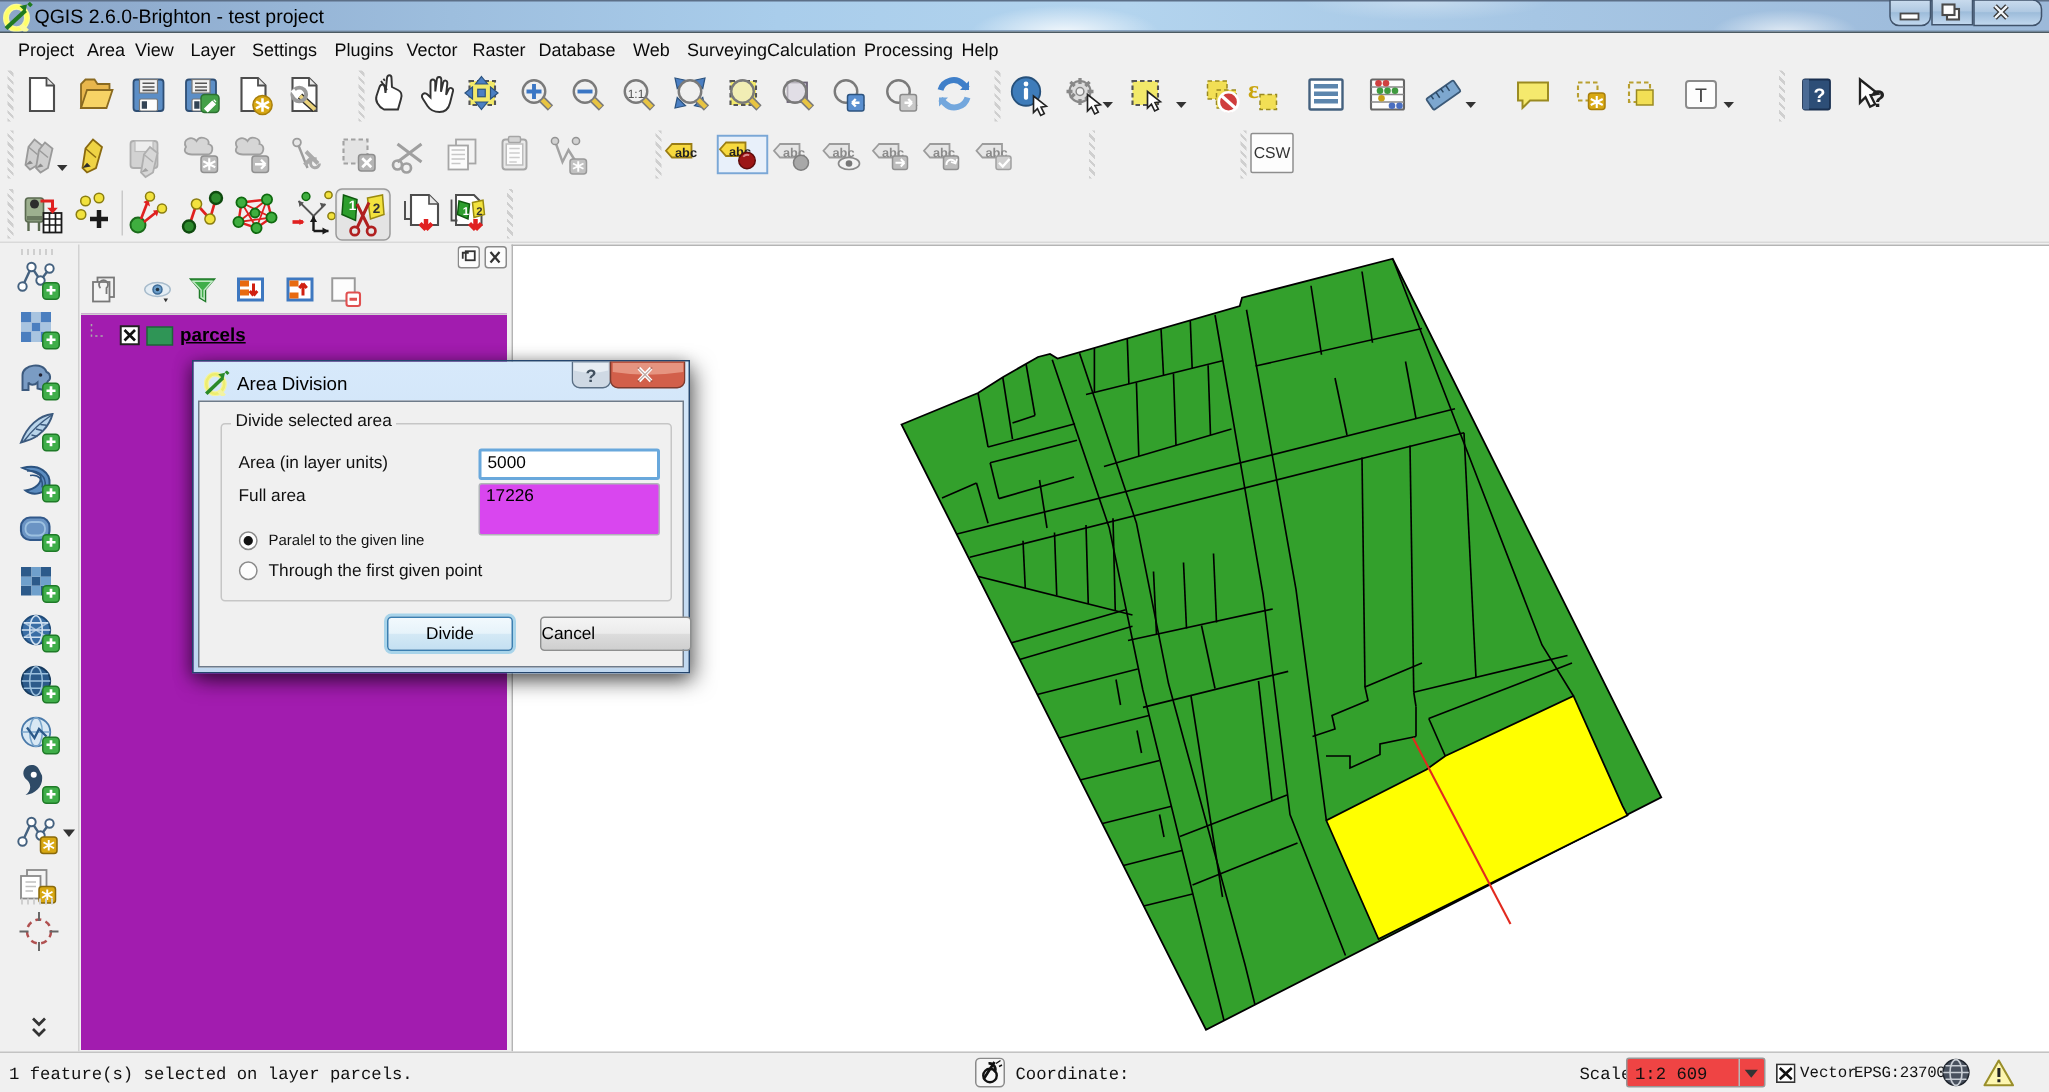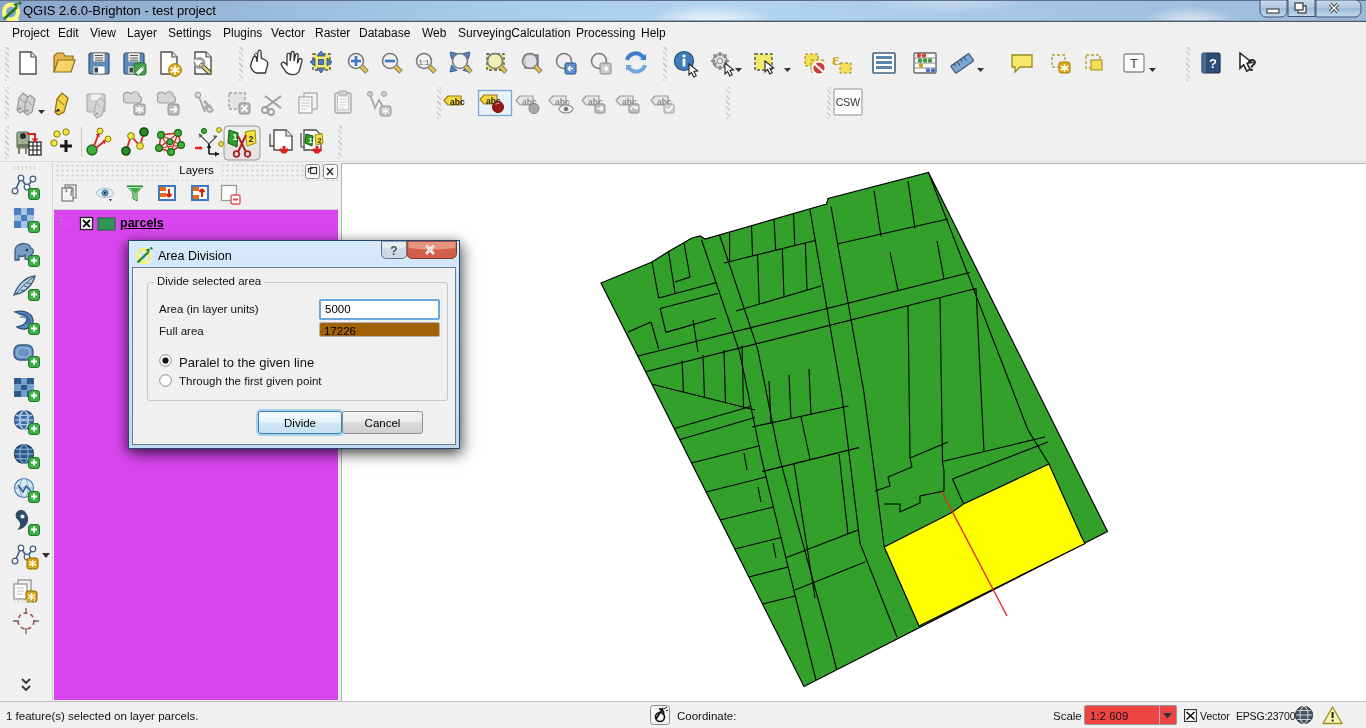--- a/index.html
+++ b/index.html
@@ -16,21 +16,21 @@
   #titlebar .botline2 { position:absolute; top:21px; left:0; width:100%; height:1px; background:#4c5a62; }
   #titletext { position:absolute; left:23px; top:3px; font-size:13px; color:#000; }
   #menubar { position:absolute; left:0; top:22px; width:1366px; height:22px; background:#f0f0f0; }
   #menubar .mi { position:absolute; top:4px; font-size:12px; color:#0a0a0a; }
   .tbrow { position:absolute; left:0; width:1366px; background:#f0f0f0; }
   #row1 { top:44px; height:40px; }
   #row2 { top:84px; height:38px; }
   #row3 { top:122px; height:40px; border-bottom:1px solid #d9d9d9; }
   #canvas { position:absolute; left:341px; top:163px; width:1025px; height:538px; background:#fff; border-left:1px solid #b4b4b4; border-top:1px solid #b4b4b4; }
   #panel { position:absolute; left:52px; top:163px; width:286px; height:538px; background:#f0f0f0; border-left:1px solid #d2d2d2;}
-  #statusbar { position:absolute; left:0; top:701px; width:1366px; height:27px; background:#f0f0f0; border-top:1px solid #c3c3c3; font-size:11px; }
+  #statusbar { position:absolute; left:0; top:701px; width:1366px; height:27px; background:#f0f0f0; border-top:1px solid #c3c3c3; font-size:11px;font-family:Liberation Mono, monospace; }
   .sep { position:absolute; width:1px; background:#c9c9c9; }
   .handle { position:absolute; width:4px; background-image:repeating-linear-gradient(45deg,#cfcfcf 0 1.5px,transparent 1.5px 4px); }
 </style>
 </head>
 <body>
 <div id="titlebar">
     <div class="topline"></div>
     <div class="botline1"></div>
     <div class="botline2"></div>
 <div id="titletext">QGIS 2.6.0-Brighton - test project</div>
@@ -58,21 +58,21 @@
   <rect x="8" y="9" width="12" height="4" fill="#fff" stroke="#4a4a4a" stroke-width="1.2"></rect>
   <rect x="39" y="6" width="8" height="7" fill="#fdfdfd" stroke="#4a4a4a" stroke-width="1.4"></rect>
   <rect x="36" y="3" width="8" height="7" fill="#fdfdfd" stroke="#4a4a4a" stroke-width="1.4"></rect>
   <path d="M71,4 l8,8 M79,4 l-8,8" stroke="#3c3c3c" stroke-width="3.4"></path>
   <path d="M71,4 l8,8 M79,4 l-8,8" stroke="#f4f8fb" stroke-width="1.6"></path>
  </svg>
 </div>
 </div>
 <div id="menubar">
 <span class="mi" style="left:12px">Project</span>
-<span class="mi" style="left:58px">Edit</span>
+<span class="mi" style="left:58px">Area</span>
 <span class="mi" style="left:90px">View</span>
 <span class="mi" style="left:127px">Layer</span>
 <span class="mi" style="left:168px">Settings</span>
 <span class="mi" style="left:223px">Plugins</span>
 <span class="mi" style="left:271px">Vector</span>
 <span class="mi" style="left:315px">Raster</span>
 <span class="mi" style="left:359px">Database</span>
 <span class="mi" style="left:422px">Web</span>
 <span class="mi" style="left:458px">SurveyingCalculation</span>
 <span class="mi" style="left:576px">Processing</span>
@@ -715,23 +715,20 @@
           <path d="M0,-13 v6 M0,7 v6 M-13,0 h6 M7,0 h6"></path>
         </g>
       </g>
  <g stroke="#333" stroke-width="1.8" fill="none">
         <path d="M22,516 l4,4 l4,-4 M22,523 l4,4 l4,-4"></path>
       </g>
 </svg>
 <div style="position:absolute;left:14px;top:436px;width:24px;height:4px;background-image:repeating-linear-gradient(90deg,#cfcfcf 0 1.5px,transparent 1.5px 4px)"></div>
 </div>
 <div id="panel">
- <div style="position:absolute;left:2px;top:0;width:283px;height:18px;background-image:radial-gradient(#d8d8d8 1px, transparent 1.2px);background-size:5px 5px">
-   <div style="position:absolute;left:50%;transform:translateX(-50%);top:1px;background:#f0f0f0;padding:0 8px;font-size:11.5px;color:#000">Layers</div>
- </div>
  <svg width="34" height="16" style="position:absolute;left:252px;top:1px">
   <rect x="0.5" y="0.5" width="14" height="14" rx="2" fill="#fcfcfc" stroke="#8a8a8a"></rect>
   <rect x="18.5" y="0.5" width="14" height="14" rx="2" fill="#fcfcfc" stroke="#8a8a8a"></rect>
   <rect x="5.5" y="3.5" width="6" height="6" fill="none" stroke="#333" stroke-width="1.2"></rect>
   <path d="M3.5,8.5 v-4 h4" fill="none" stroke="#333" stroke-width="1.2"></path>
   <path d="M22,4 l6,7 M28,4 l-6,7" stroke="#333" stroke-width="1.5"></path>
  </svg>
  <svg width="286" height="26" style="position:absolute;left:0;top:19px">
   <g transform="translate(9,3)">
         <rect x="3" y="0" width="11" height="13" fill="none" stroke="#787878" stroke-width="1.2"></rect>
@@ -761,21 +758,21 @@
         <rect x="2" y="2" width="6" height="4" fill="#e86a10"></rect>
         <rect x="2" y="10" width="6" height="4" fill="#e86a10"></rect>
         <path d="M11,12 v-8 m0,0 l-2.5,3 m2.5,-3 l2.5,3" stroke="#d02010" stroke-width="2" fill="none"></path>
       </g>
   <g transform="translate(168,3)">
         <rect x="0.5" y="0.5" width="15" height="15" fill="#fdfdfd" stroke="#9a9a9a" stroke-width="1.3"></rect>
         <rect x="10" y="10" width="9" height="9" rx="1.5" fill="#fff" stroke="#e05050" stroke-width="1.4"></rect>
         <rect x="12" y="13.5" width="5" height="2" fill="#e05050"></rect>
       </g>
  </svg>
- <div style="position:absolute;left:1px;top:46px;width:284px;height:491px;background:#d946ef;border-top:1px solid #d0d0d0">
+ <div style="position:absolute;left:1px;top:46px;width:284px;height:491px;background:#a21caf;border-top:1px solid #d0d0d0">
   <svg width="120" height="22" style="position:absolute;left:6px;top:6px">
    <path d="M1,0 v8 h8" fill="none" stroke="#aaa" stroke-width="1" stroke-dasharray="1.5,2"></path>
    <rect x="20.5" y="1.5" width="12" height="12" fill="#fff" stroke="#222" stroke-width="1.3"></rect>
    <path d="M23,4 l7,7 M30,4 l-7,7" stroke="#111" stroke-width="1.8"></path>
    <rect x="38" y="2" width="17" height="12" fill="#2f9556" stroke="#1d6438"></rect>
   </svg>
   <div style="position:absolute;left:66px;top:6px;font-size:12.5px;font-weight:bold;text-decoration:underline;color:#000">parcels</div>
  </div>
 </div>
 <div id="statusbar">
@@ -834,26 +831,26 @@
   <g stroke="#5c2a20" stroke-width="0.8" fill="none">
         <path d="M44.2,4 l9.6,9.5 M53.8,4 l-9.6,9.5" opacity=".4"></path>
       </g>
  </svg>
  <div style="position:absolute;left:3px;top:26px;width:324px;height:178px;background:#f0f0f0;border:1px solid #6e7b8a">
   <div style="position:absolute;left:14px;top:14px;width:301px;height:119px;border:1px solid #c6c6c6;border-radius:3px"></div>
   <div style="position:absolute;left:21px;top:7px;background:#f0f0f0;padding:0 3px;font-size:11.5px;color:#111">Divide selected area</div>
   <div style="position:absolute;left:26px;top:35px;font-size:11.5px;color:#111">Area (in layer units)</div>
   <div style="position:absolute;left:186px;top:31px;width:121px;height:21px;background:#fff;border:2px solid #69a8dc;border-radius:2px;font-size:11.5px;color:#000;padding:2px 0 0 4px">5000</div>
   <div style="position:absolute;left:26px;top:57px;font-size:11.5px;color:#111">Full area</div>
-  <div style="position:absolute;left:186px;top:54px;width:121px;height:15px;background:#a16207;border:1px solid #b0b4b8;border-radius:2px;font-size:11.5px;color:#000;padding:2px 0 0 4px">17226</div>
+  <div style="position:absolute;left:186px;top:54px;width:121px;height:35px;background:#d946ef;border:1px solid #b0b4b8;border-radius:2px;font-size:11.5px;color:#000;padding:2px 0 0 4px">17226</div>
   <svg width="14" height="14" style="position:absolute;left:26px;top:86px">
         <circle cx="6.5" cy="6.5" r="5.8" fill="#fdfdfd" stroke="#8b8b8b"></circle>
         <circle cx="6.5" cy="6.5" r="3.1" fill="#111"></circle>
       </svg>
-  <div style="position:absolute;left:46px;top:87px;font-size:13px;color:#111">Paralel to the given line</div>
+  <div style="position:absolute;left:46px;top:87px;font-size:10px;color:#111">Paralel to the given line</div>
   <svg width="14" height="14" style="position:absolute;left:26px;top:106px">
         <circle cx="6.5" cy="6.5" r="5.8" fill="#fdfdfd" stroke="#8b8b8b"></circle>
       </svg>
   <div style="position:absolute;left:46px;top:107px;font-size:11.5px;color:#111">Through the first given point</div>
   <div style="position:absolute;left:125px;top:143px;width:84px;height:23px;border:1px solid #3c7fb1;border-radius:3px;background:linear-gradient(#f2f9fd,#e6f3fa 49%,#d4e9f5 50%,#c4e0f2);box-shadow:0 0 0 2px #a8d4ea;font-size:11.5px;color:#000;text-align:center;padding-top:5px">Divide</div>
-  <div style="position:absolute;left:209px;top:143px;width:81px;height:23px;border:1px solid #8e8f8f;border-radius:3px;background:linear-gradient(#f4f4f4,#ebebeb 49%,#dddddd 50%,#cfcfcf);font-size:11.5px;color:#000;text-align:center;padding-top:5px">Cancel</div>
+  <div style="position:absolute;left:227px;top:143px;width:101px;height:23px;border:1px solid #8e8f8f;border-radius:3px;background:linear-gradient(#f4f4f4,#ebebeb 49%,#dddddd 50%,#cfcfcf);font-size:11.5px;color:#000;text-align:left;padding-top:5px">Cancel</div>
  </div>
 </div>
 
 </body></html>

